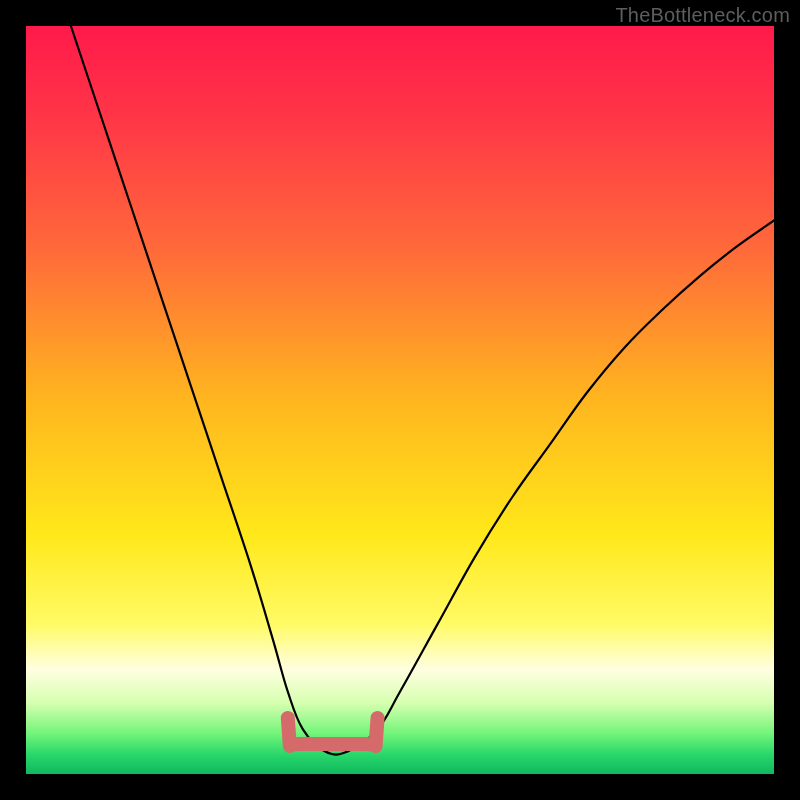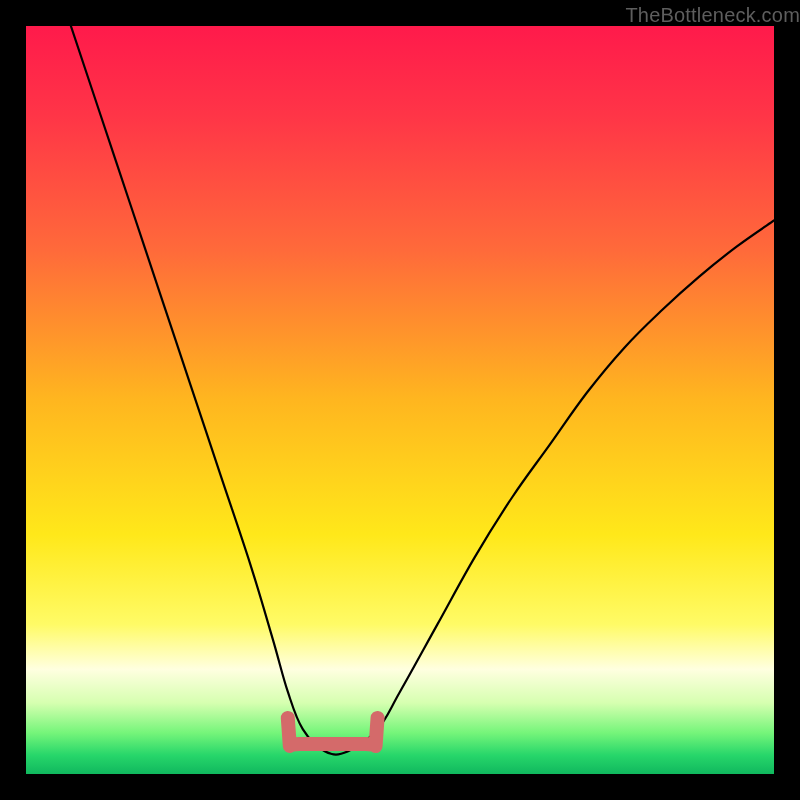--- a/index.html
+++ b/index.html
@@ -20,21 +20,21 @@
     position: absolute;
     left: 26px;
     top: 26px;
     width: 748px;
     height: 748px;
     overflow: hidden;
   }
   .watermark {
     position: absolute;
     top: 4px;
-    right: 0;
+    right: 10px;
     color: #5e5e5e;
     font-size: 20px;
     letter-spacing: 0.2px;
     font-weight: 400;
   }
   svg {
     position: absolute;
     inset: 0;
   }
 </style>

